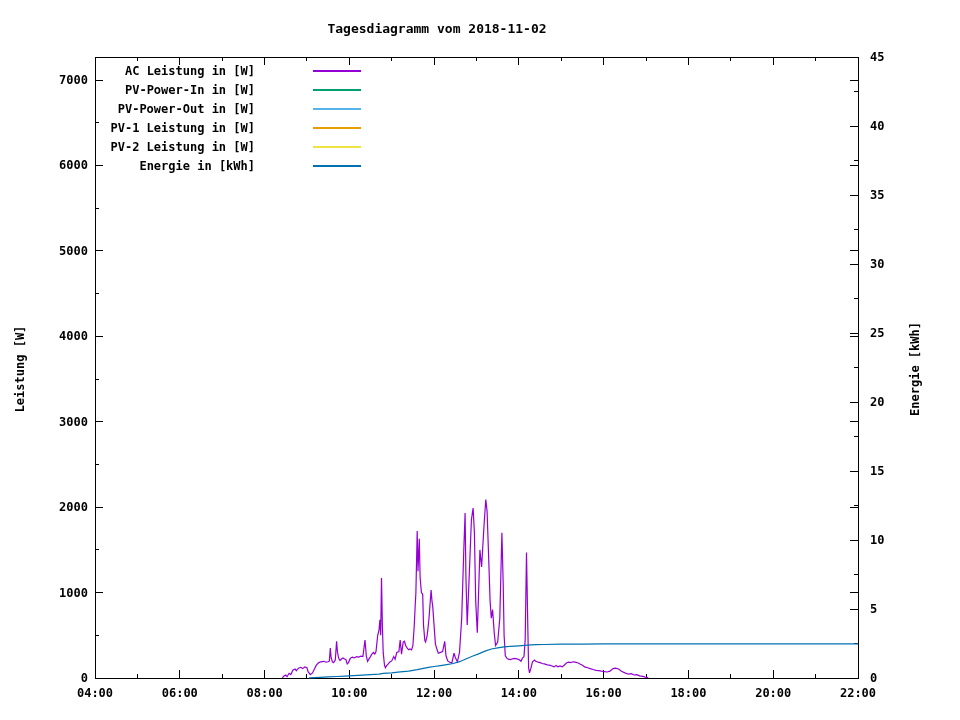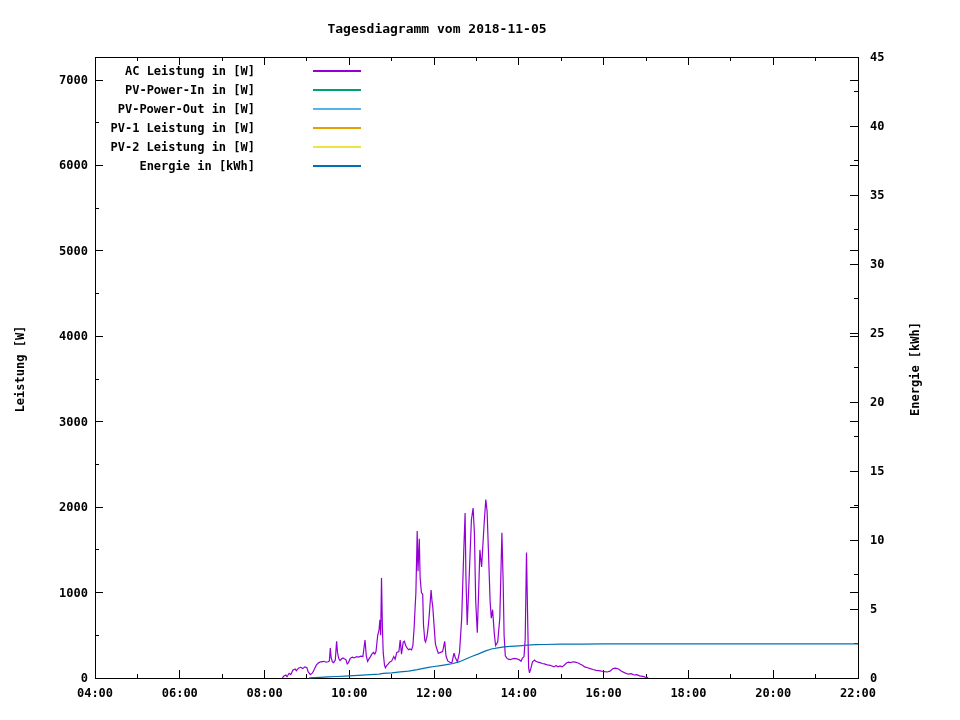--- a/index.html
+++ b/index.html
@@ -9,21 +9,21 @@
     font-size:13px;font-weight:bold;color:#000;white-space:nowrap;}
   .ylabel-left{position:absolute;left:-60px;top:362px;width:160px;text-align:center;
     transform:rotate(-90deg);font-size:12px;font-weight:bold;color:#000;}
   .ylabel-right{position:absolute;left:835px;top:362px;width:160px;text-align:center;
     transform:rotate(-90deg);font-size:12px;font-weight:bold;color:#000;}
   svg text{font-family:"DejaVu Sans Mono","Liberation Mono",monospace;font-size:12px;font-weight:bold;fill:#000;}
 </style>
 </head>
 <body>
 
-<div class="chart-title">Tagesdiagramm vom 2018-11-05</div>
+<div class="chart-title">Tagesdiagramm vom 2018-11-02</div>
 <div class="ylabel-left">Leistung [W]</div>
 <div class="ylabel-right">Energie [kWh]</div>
 <svg id="canvas" width="960" height="720" viewBox="0 0 960 720">
     <g>
       <rect x="95" y="57" width="763" height="621" fill="none" stroke="#000" stroke-width="1" shape-rendering="crispEdges"></rect>
       <line x1="95" y1="678" x2="95" y2="670" stroke="#000" stroke-width="1" shape-rendering="crispEdges"></line>
       <line x1="95" y1="57" x2="95" y2="65" stroke="#000" stroke-width="1" shape-rendering="crispEdges"></line>
       <text x="95" y="697" text-anchor="middle">04:00</text>
       <line x1="137.38888888888889" y1="678" x2="137.38888888888889" y2="674" stroke="#000" stroke-width="1" shape-rendering="crispEdges"></line>
       <line x1="137.38888888888889" y1="57" x2="137.38888888888889" y2="61" stroke="#000" stroke-width="1" shape-rendering="crispEdges"></line>

